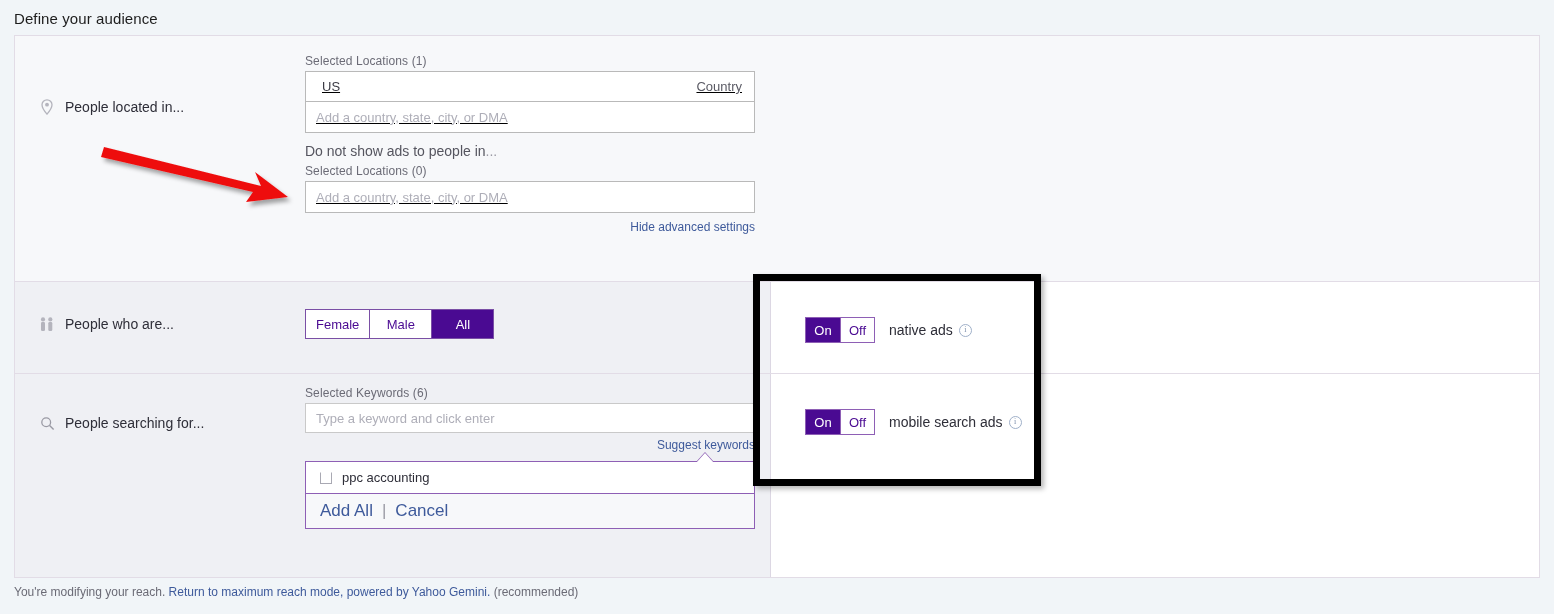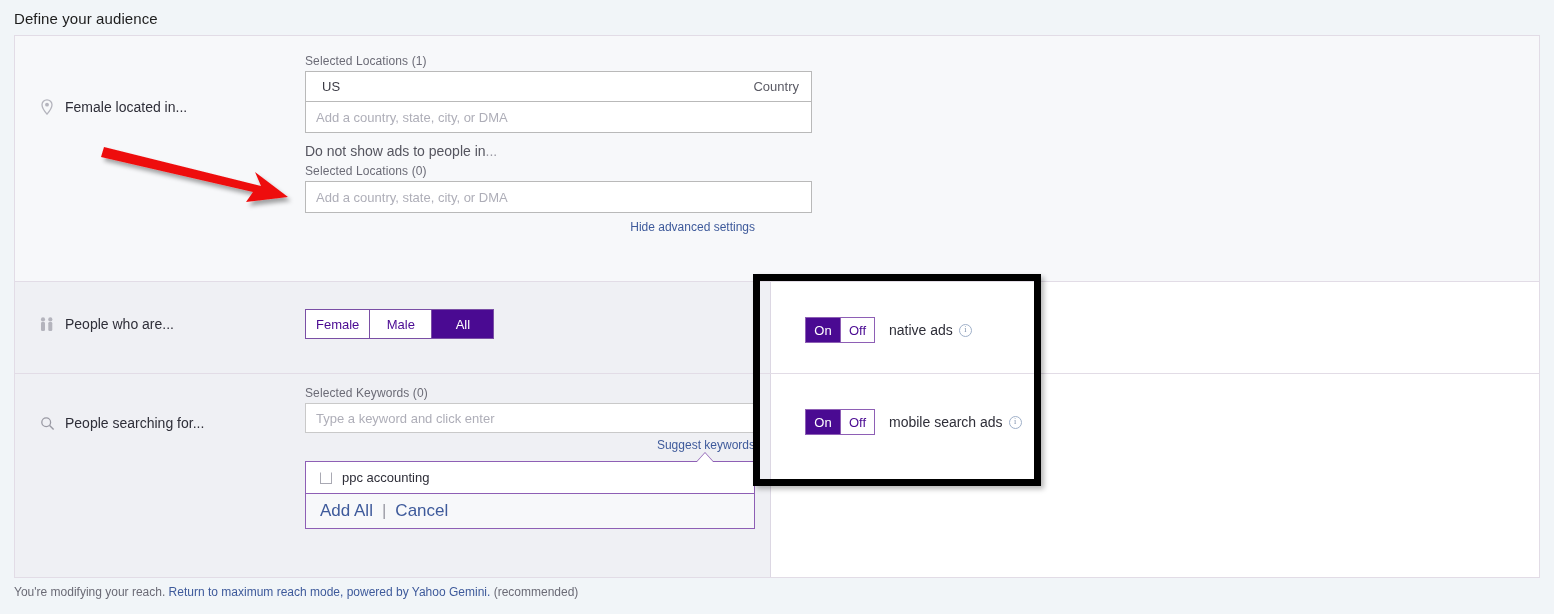--- a/index.html
+++ b/index.html
@@ -78,24 +78,25 @@
   .form-col { position: absolute; left: 290px; }
 
   .field-caption {
     font-size: 12px;
     color: #6b6b76;
     margin-bottom: 3px;
     letter-spacing: 0.1px;
   }
 
   .box {
-    width: 507px;
+    width: 450px;
     box-sizing: border-box;
     background: #ffffff;
     border: 1px solid #b9b9b9;
+    text-decoration: underline;
   }
   .loc-row {
     height: 30px;
     display: flex;
     align-items: center;
     justify-content: space-between;
     padding: 0 12px 0 16px;
     font-size: 13px;
     color: #3b3b45;
     border-bottom: 1px solid #b9b9b9;
@@ -277,21 +278,21 @@
   <div class="section" id="section-location">
     <div class="right-col"></div>
 
     <div class="row-label" style="left:24px; top:62px;">
       <span class="icon">
         <svg width="12" height="16" viewBox="0 0 12 16">
           <path d="M6 .8C3.2.8 1 3 1 5.8c0 3.6 5 9.4 5 9.4s5-5.8 5-9.4C11 3 8.8.8 6 .8z" fill="none" stroke="#b4b4bd" stroke-width="1.3"></path>
           <circle cx="6" cy="5.7" r="1.9" fill="#b4b4bd"></circle>
         </svg>
       </span>
-      <span>Female located in...</span>
+      <span>People located in...</span>
     </div>
 
     <div class="form-col" style="top:18px;">
       <div class="field-caption">Selected Locations (1)</div>
 
       <div class="box">
         <div class="loc-row">
           <span>US</span>
           <span class="kind">Country</span>
         </div>
@@ -345,21 +346,21 @@
       <span class="icon">
         <svg width="15" height="15" viewBox="0 0 15 15">
           <circle cx="6.2" cy="6.2" r="4.4" fill="none" stroke="#9a9aa4" stroke-width="1.3"></circle>
           <line x1="9.6" y1="9.6" x2="13.6" y2="13.6" stroke="#9a9aa4" stroke-width="1.4"></line>
         </svg>
       </span>
       <span>People searching for...</span>
     </div>
 
     <div class="form-col" style="top:12px;">
-      <div class="field-caption">Selected Keywords (0)</div>
+      <div class="field-caption">Selected Keywords (6)</div>
 
       <div class="kw-input">Type a keyword and click enter</div>
 
       <div class="suggest-wrap">
         <span class="suggest-link">Suggest keywords</span>
 
         <div class="suggest-panel">
           <div class="suggest-item">
             <span class="cbx"></span>
             <span>ppc accounting</span>

